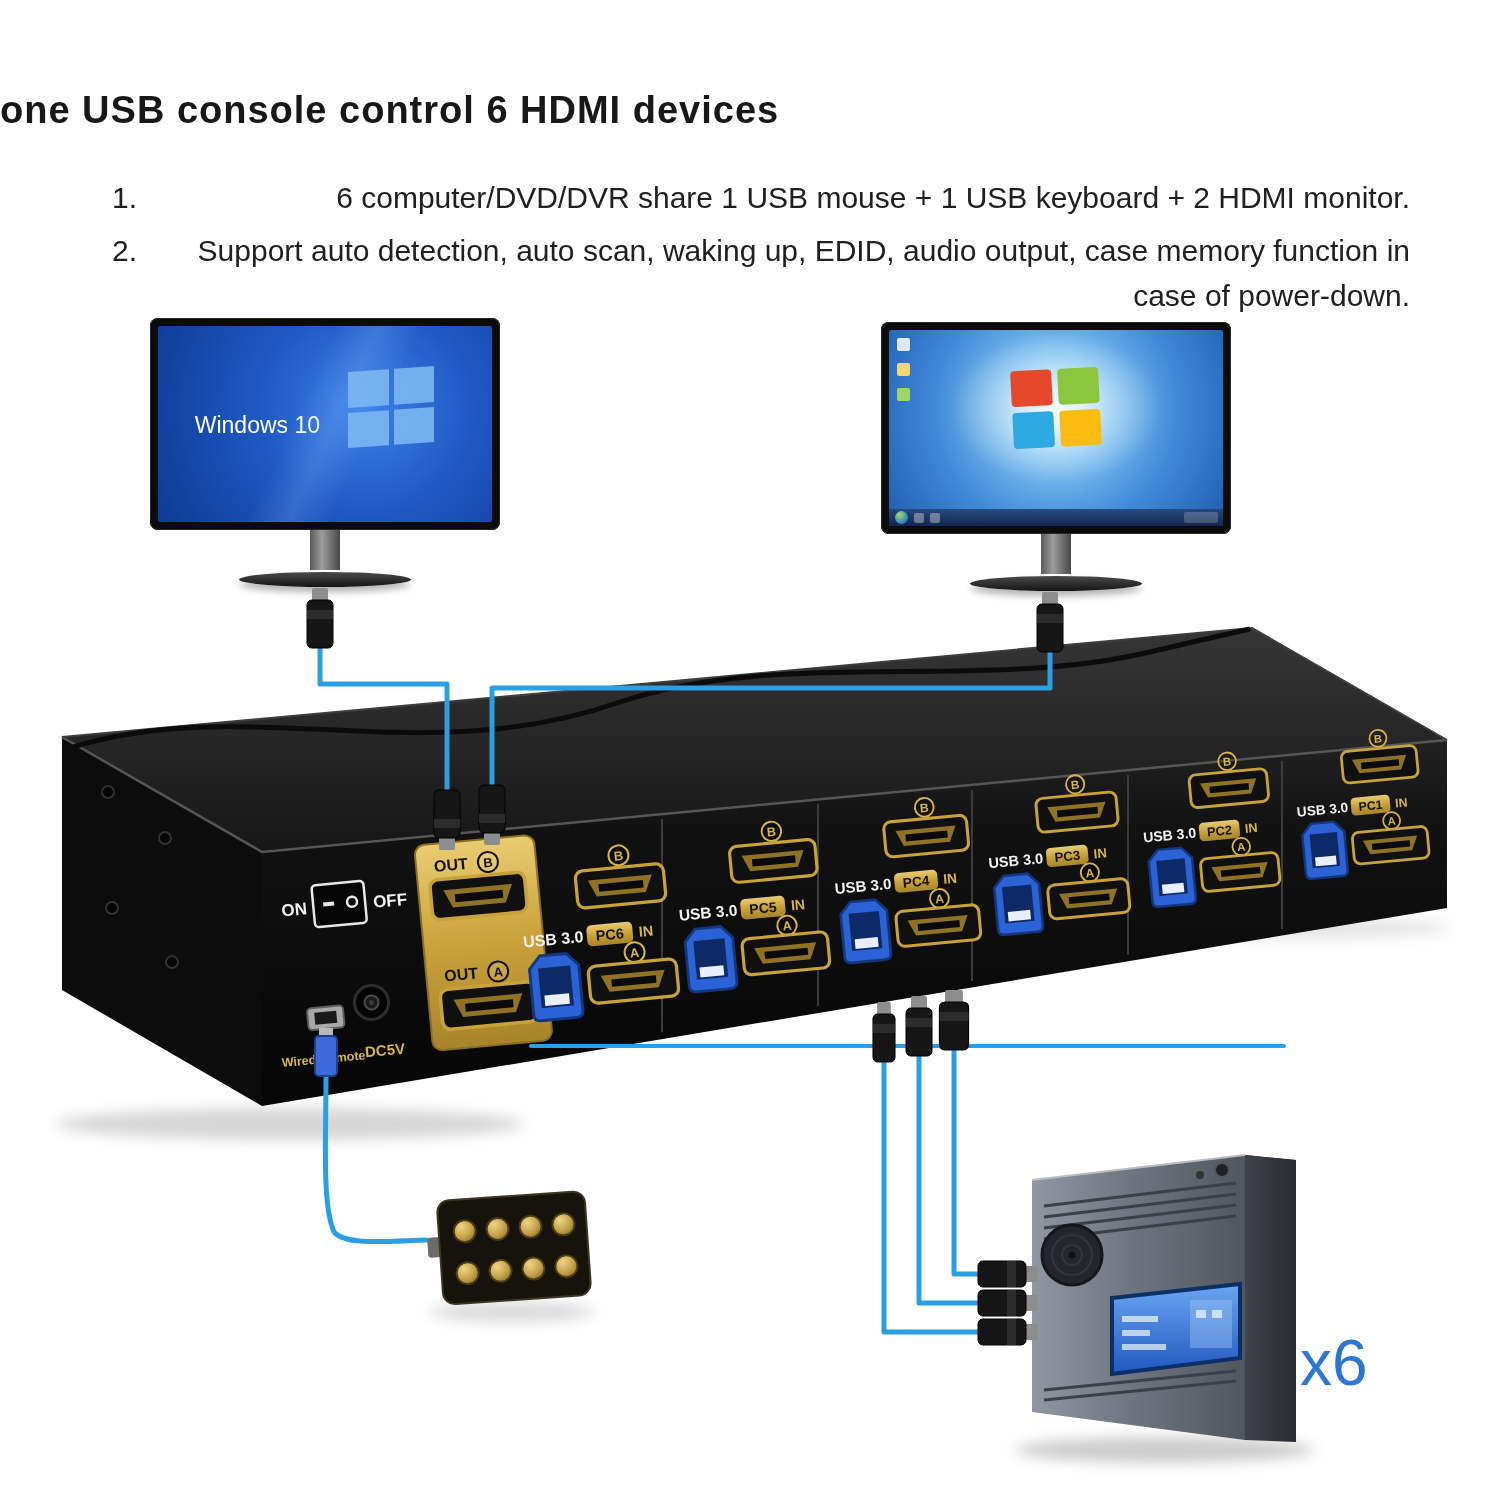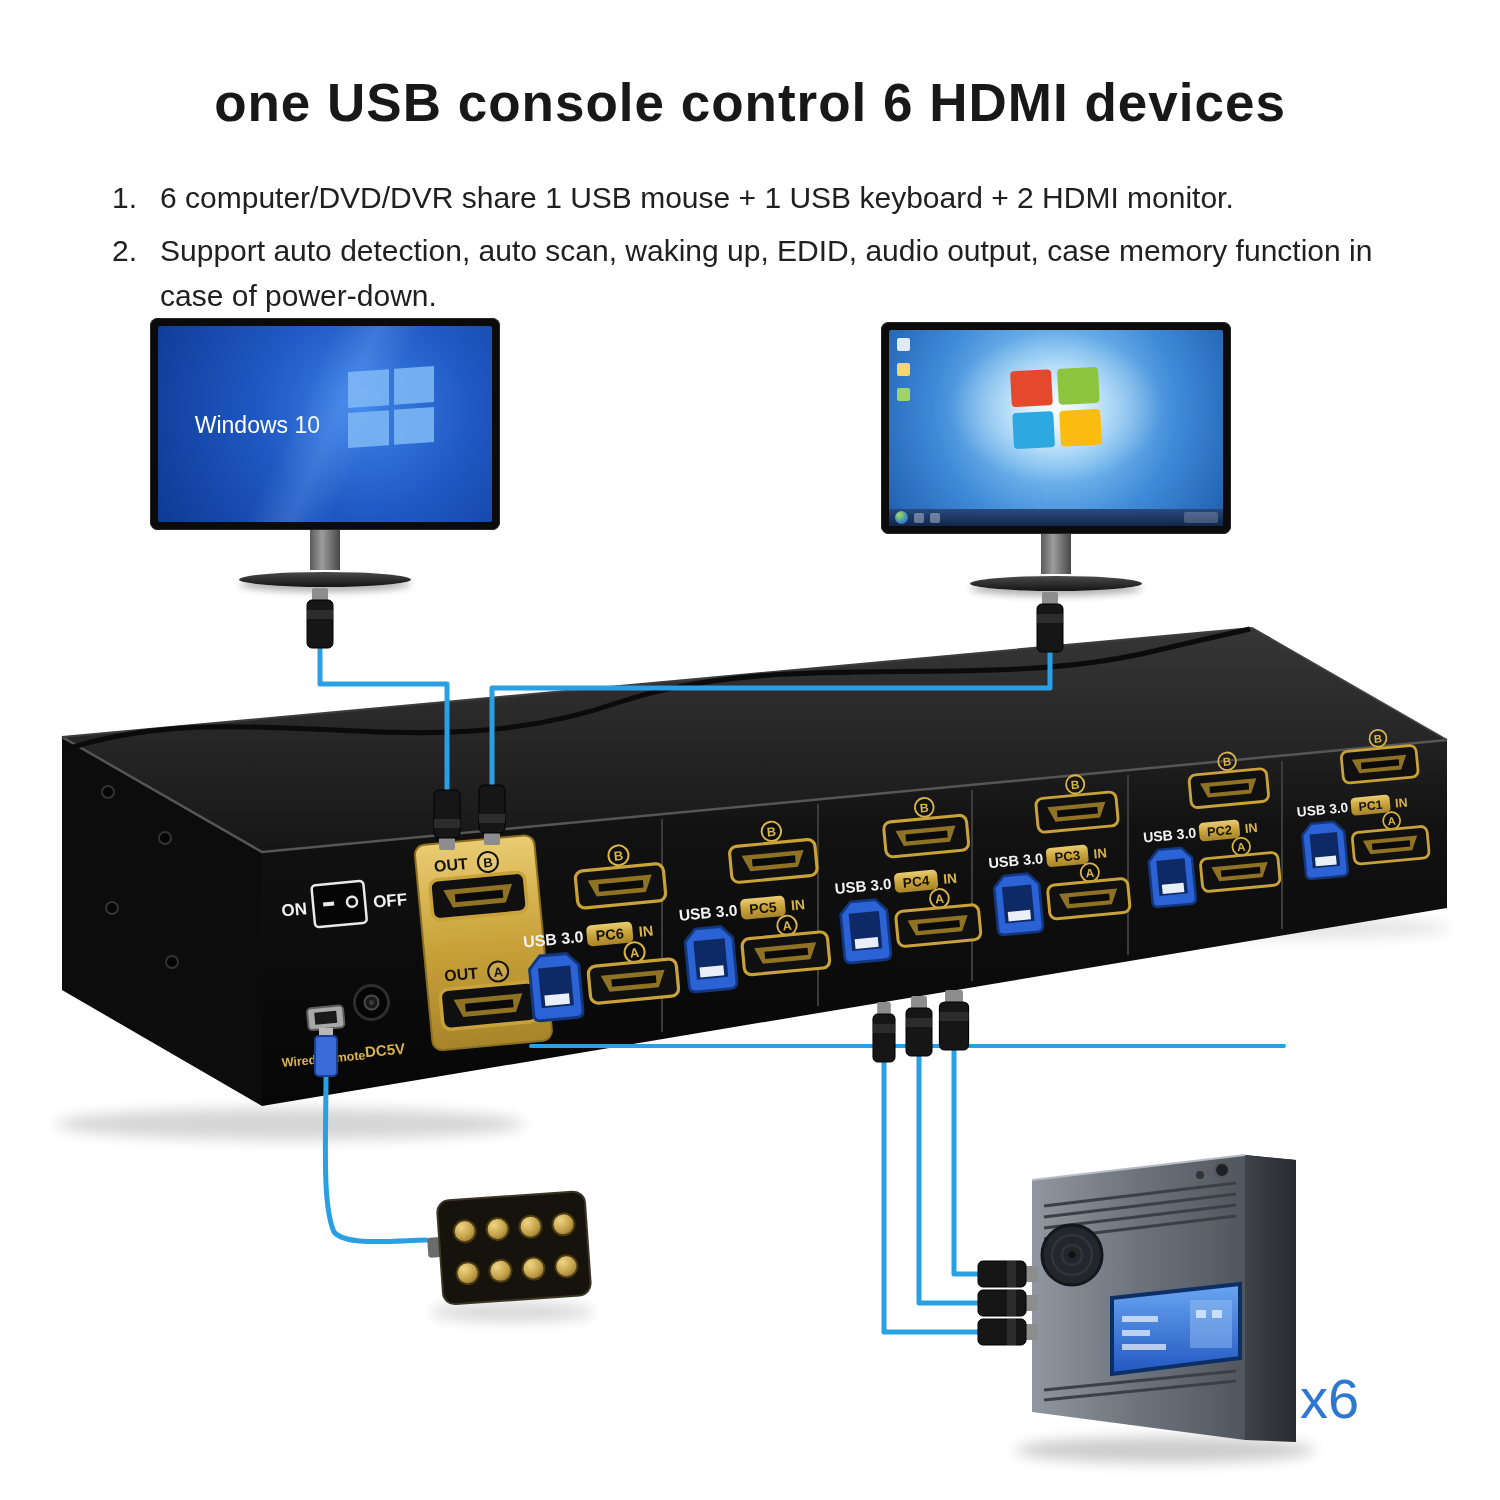--- a/index.html
+++ b/index.html
@@ -1,27 +1,27 @@
 <!DOCTYPE html>
 <html><head>
 <meta charset="utf-8">
 <style>
   html,body{margin:0;padding:0;}
   body{
     width:1500px;height:1500px;position:relative;background:#ffffff;
     font-family:"Liberation Sans",sans-serif;overflow:hidden;
   }
   .title{
-    position:absolute;left:0;top:72px;width:1500px;text-align:center;
-    font-size:53px;font-weight:700;color:#181818;letter-spacing:1px;
+    position:absolute;left:0;top:89px;width:1500px;
+    font-size:38px;font-weight:700;color:#181818;letter-spacing:1px;
   }
   .features{position:absolute;left:112px;top:175px;width:1330px;color:#202020;}
   .feature{display:flex;margin-bottom:8px;font-size:30px;line-height:1.5;}
   .f-num{flex:none;width:48px;}
-  .f-text{flex:1;max-width:1250px;}
+  .f-text{flex:1;max-width:1250px;text-align:right;}
 
   
   .monitor{position:absolute;display:flex;flex-direction:column;align-items:center;}
   .mon-frame{width:350px;height:212px;background:#0b0b0b;border-radius:8px;padding:8px;
     box-sizing:border-box;box-shadow:inset 0 0 0 1px #272727;}
   .screen{width:100%;height:100%;border-radius:2px;position:relative;overflow:hidden;}
   .win10-screen{background:radial-gradient(circle at 62% 42%, #3b82e8 0%, #2058c4 45%, #0d3a94 100%);}
   .win10-screen::after{content:"";position:absolute;inset:0;
     background:linear-gradient(115deg, transparent 42%, rgba(140,190,255,.22) 52%, transparent 62%);}
   .w10-text{position:absolute;left:11%;top:44%;color:#ffffff;font-size:23px;font-weight:400;}
@@ -59,21 +59,21 @@
   .st-outtxt{fill:#14120a;font-weight:bold;font-size:16px;}
   .st-outcirc{fill:#14120a;font-weight:bold;font-size:13px;text-anchor:middle;}
   .st-dc{fill:#d8b44a;font-weight:bold;font-size:15px;}
   .st-wr{fill:#d8b44a;font-weight:bold;font-size:12.5px;}
   circle.goldring{stroke:#d8b44a;fill:rgba(0,0,0,.2);stroke-width:2;}
   circle.darkring{stroke:#14120a;fill:rgba(255,255,255,.12);stroke-width:2;}
   .cable{stroke:#2aa0e4;stroke-width:5;fill:none;stroke-linecap:round;stroke-linejoin:round;}
   .cable-thin{stroke:#2aa0e4;stroke-width:4;fill:none;stroke-linecap:round;}
   .divline{stroke:#3c3c3c;stroke-width:2;}
 
-  .multiplier{position:absolute;left:1300px;top:1366px;color:#2e77d0;font-size:56px;font-weight:400;}
+  .multiplier{position:absolute;left:1300px;top:1326px;color:#2e77d0;font-size:64px;font-weight:400;}
 </style>
 </head>
 <body>
 
 <div class="title">one USB console control 6 HDMI devices</div>
 
 <div class="features">
   <div class="feature">
     <div class="f-num">1.</div>
     <div class="f-text">6 computer/DVD/DVR share 1 USB mouse + 1 USB keyboard + 2 HDMI monitor.</div>

